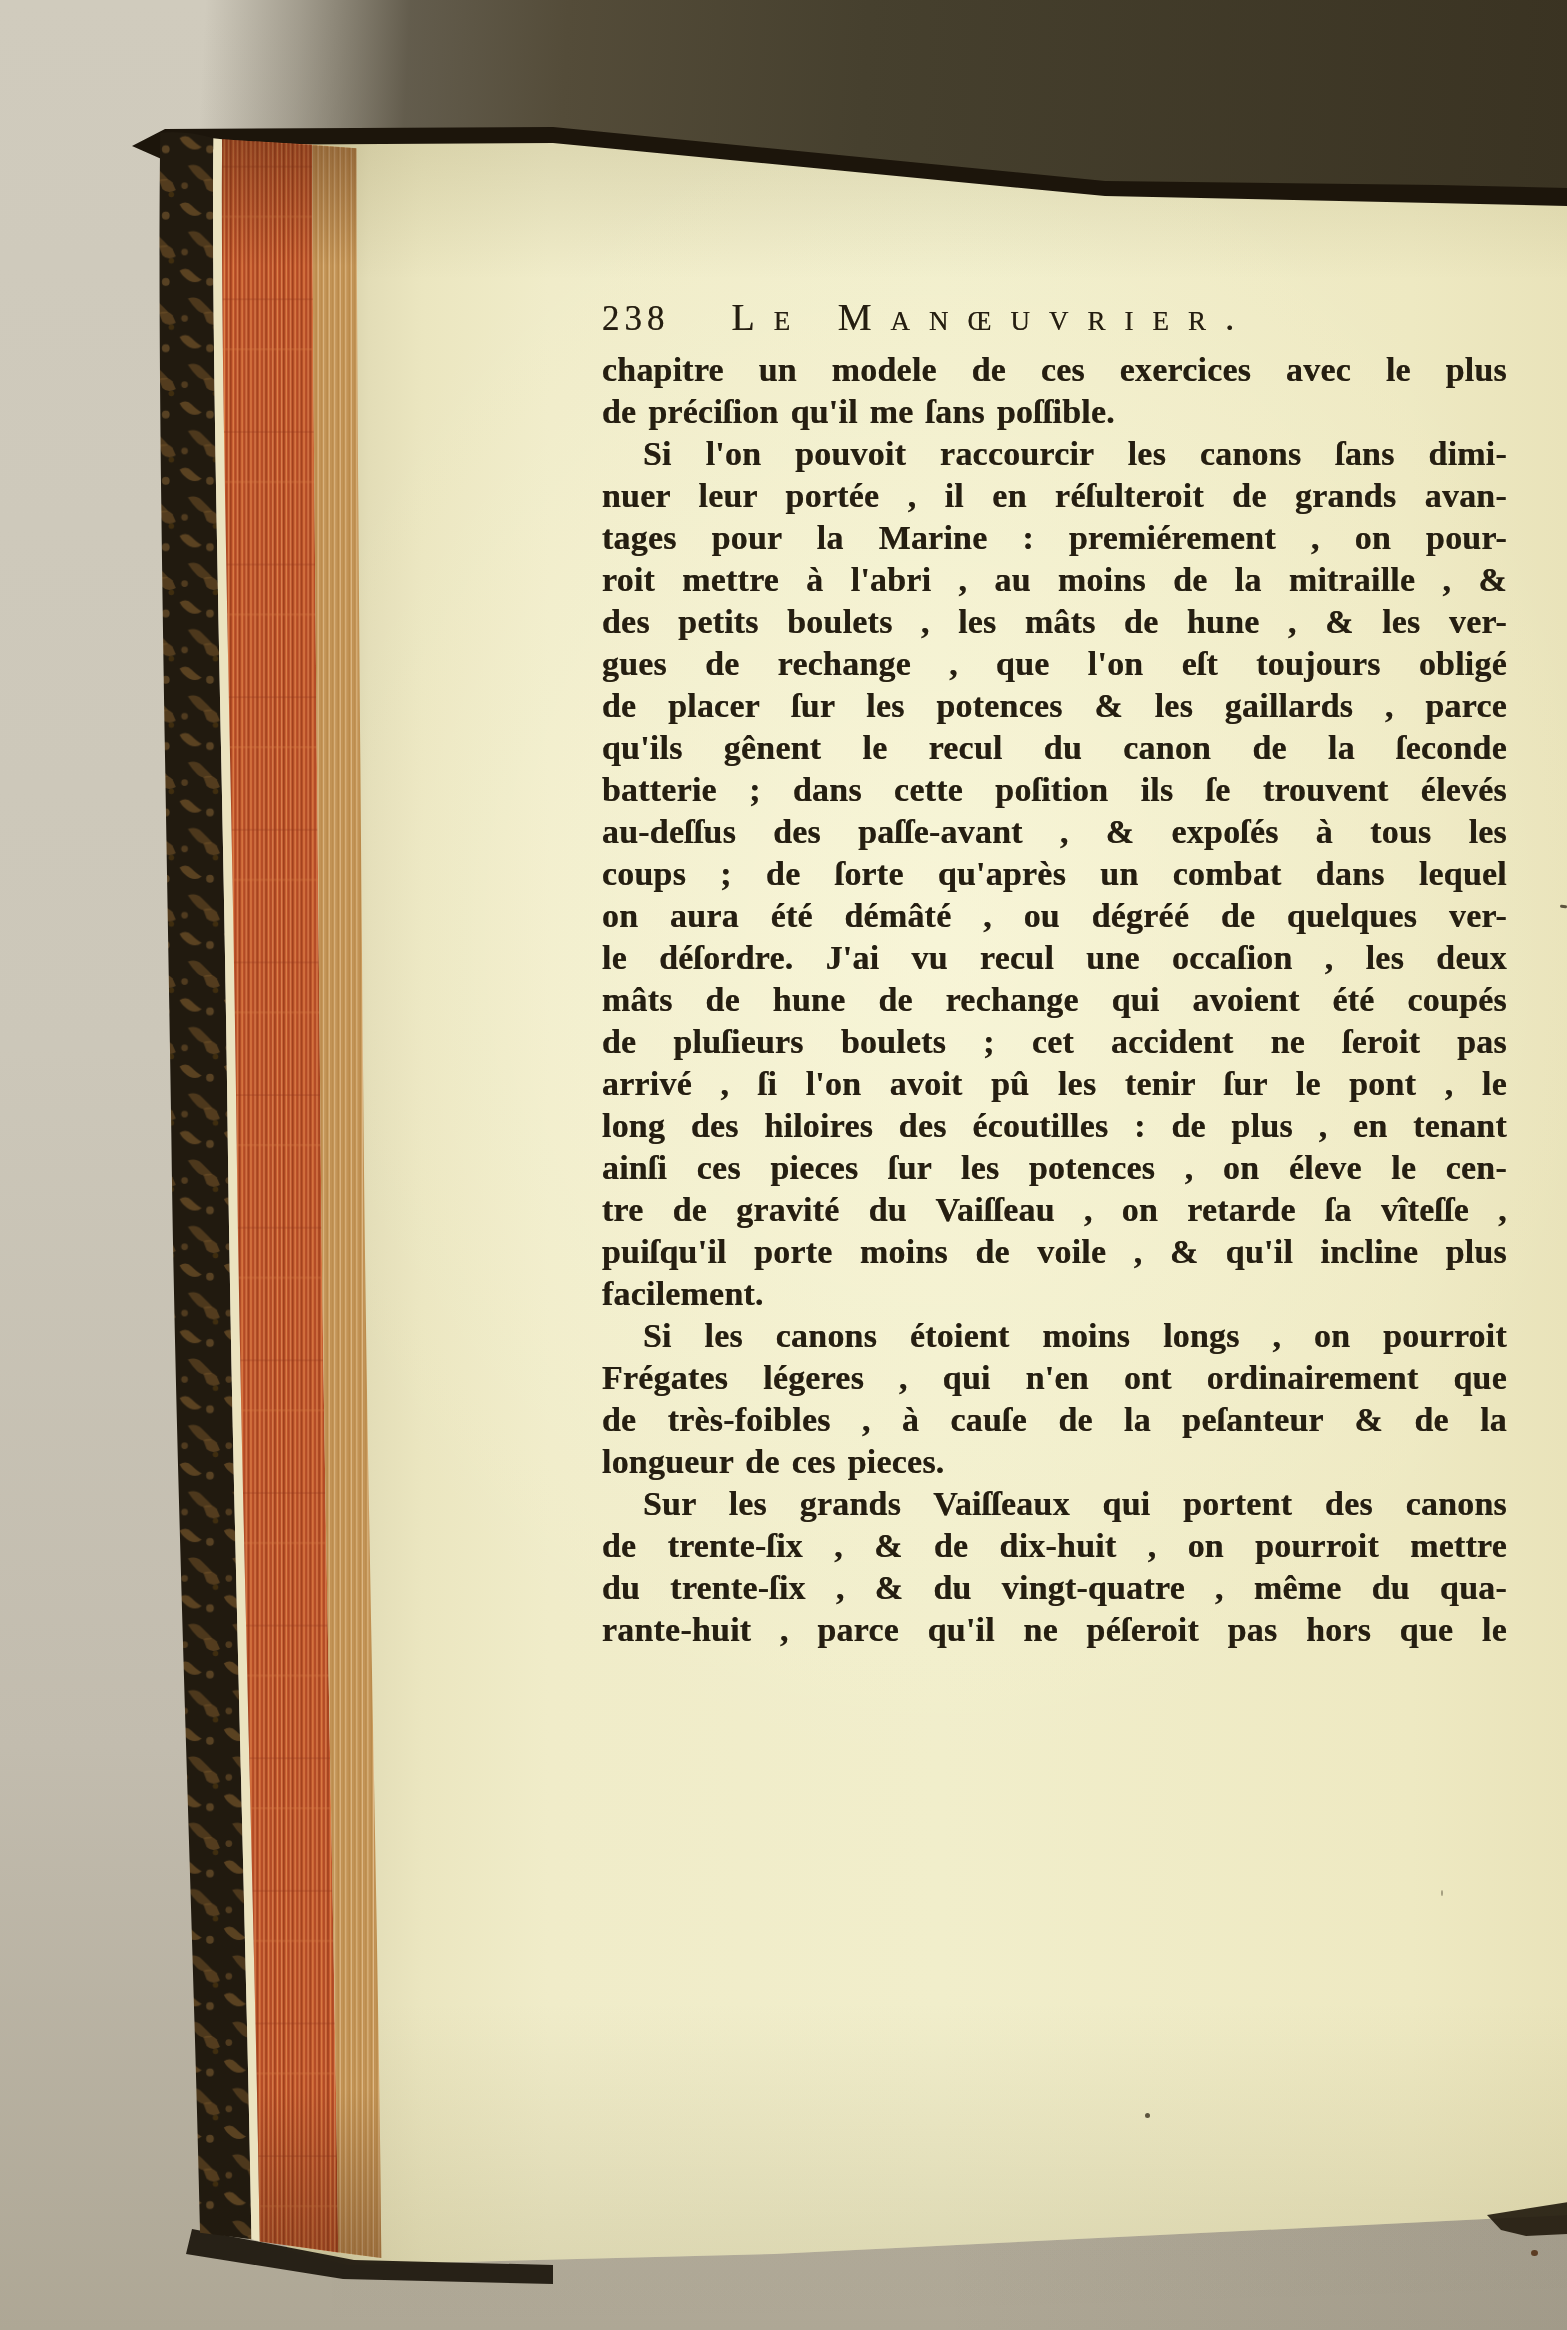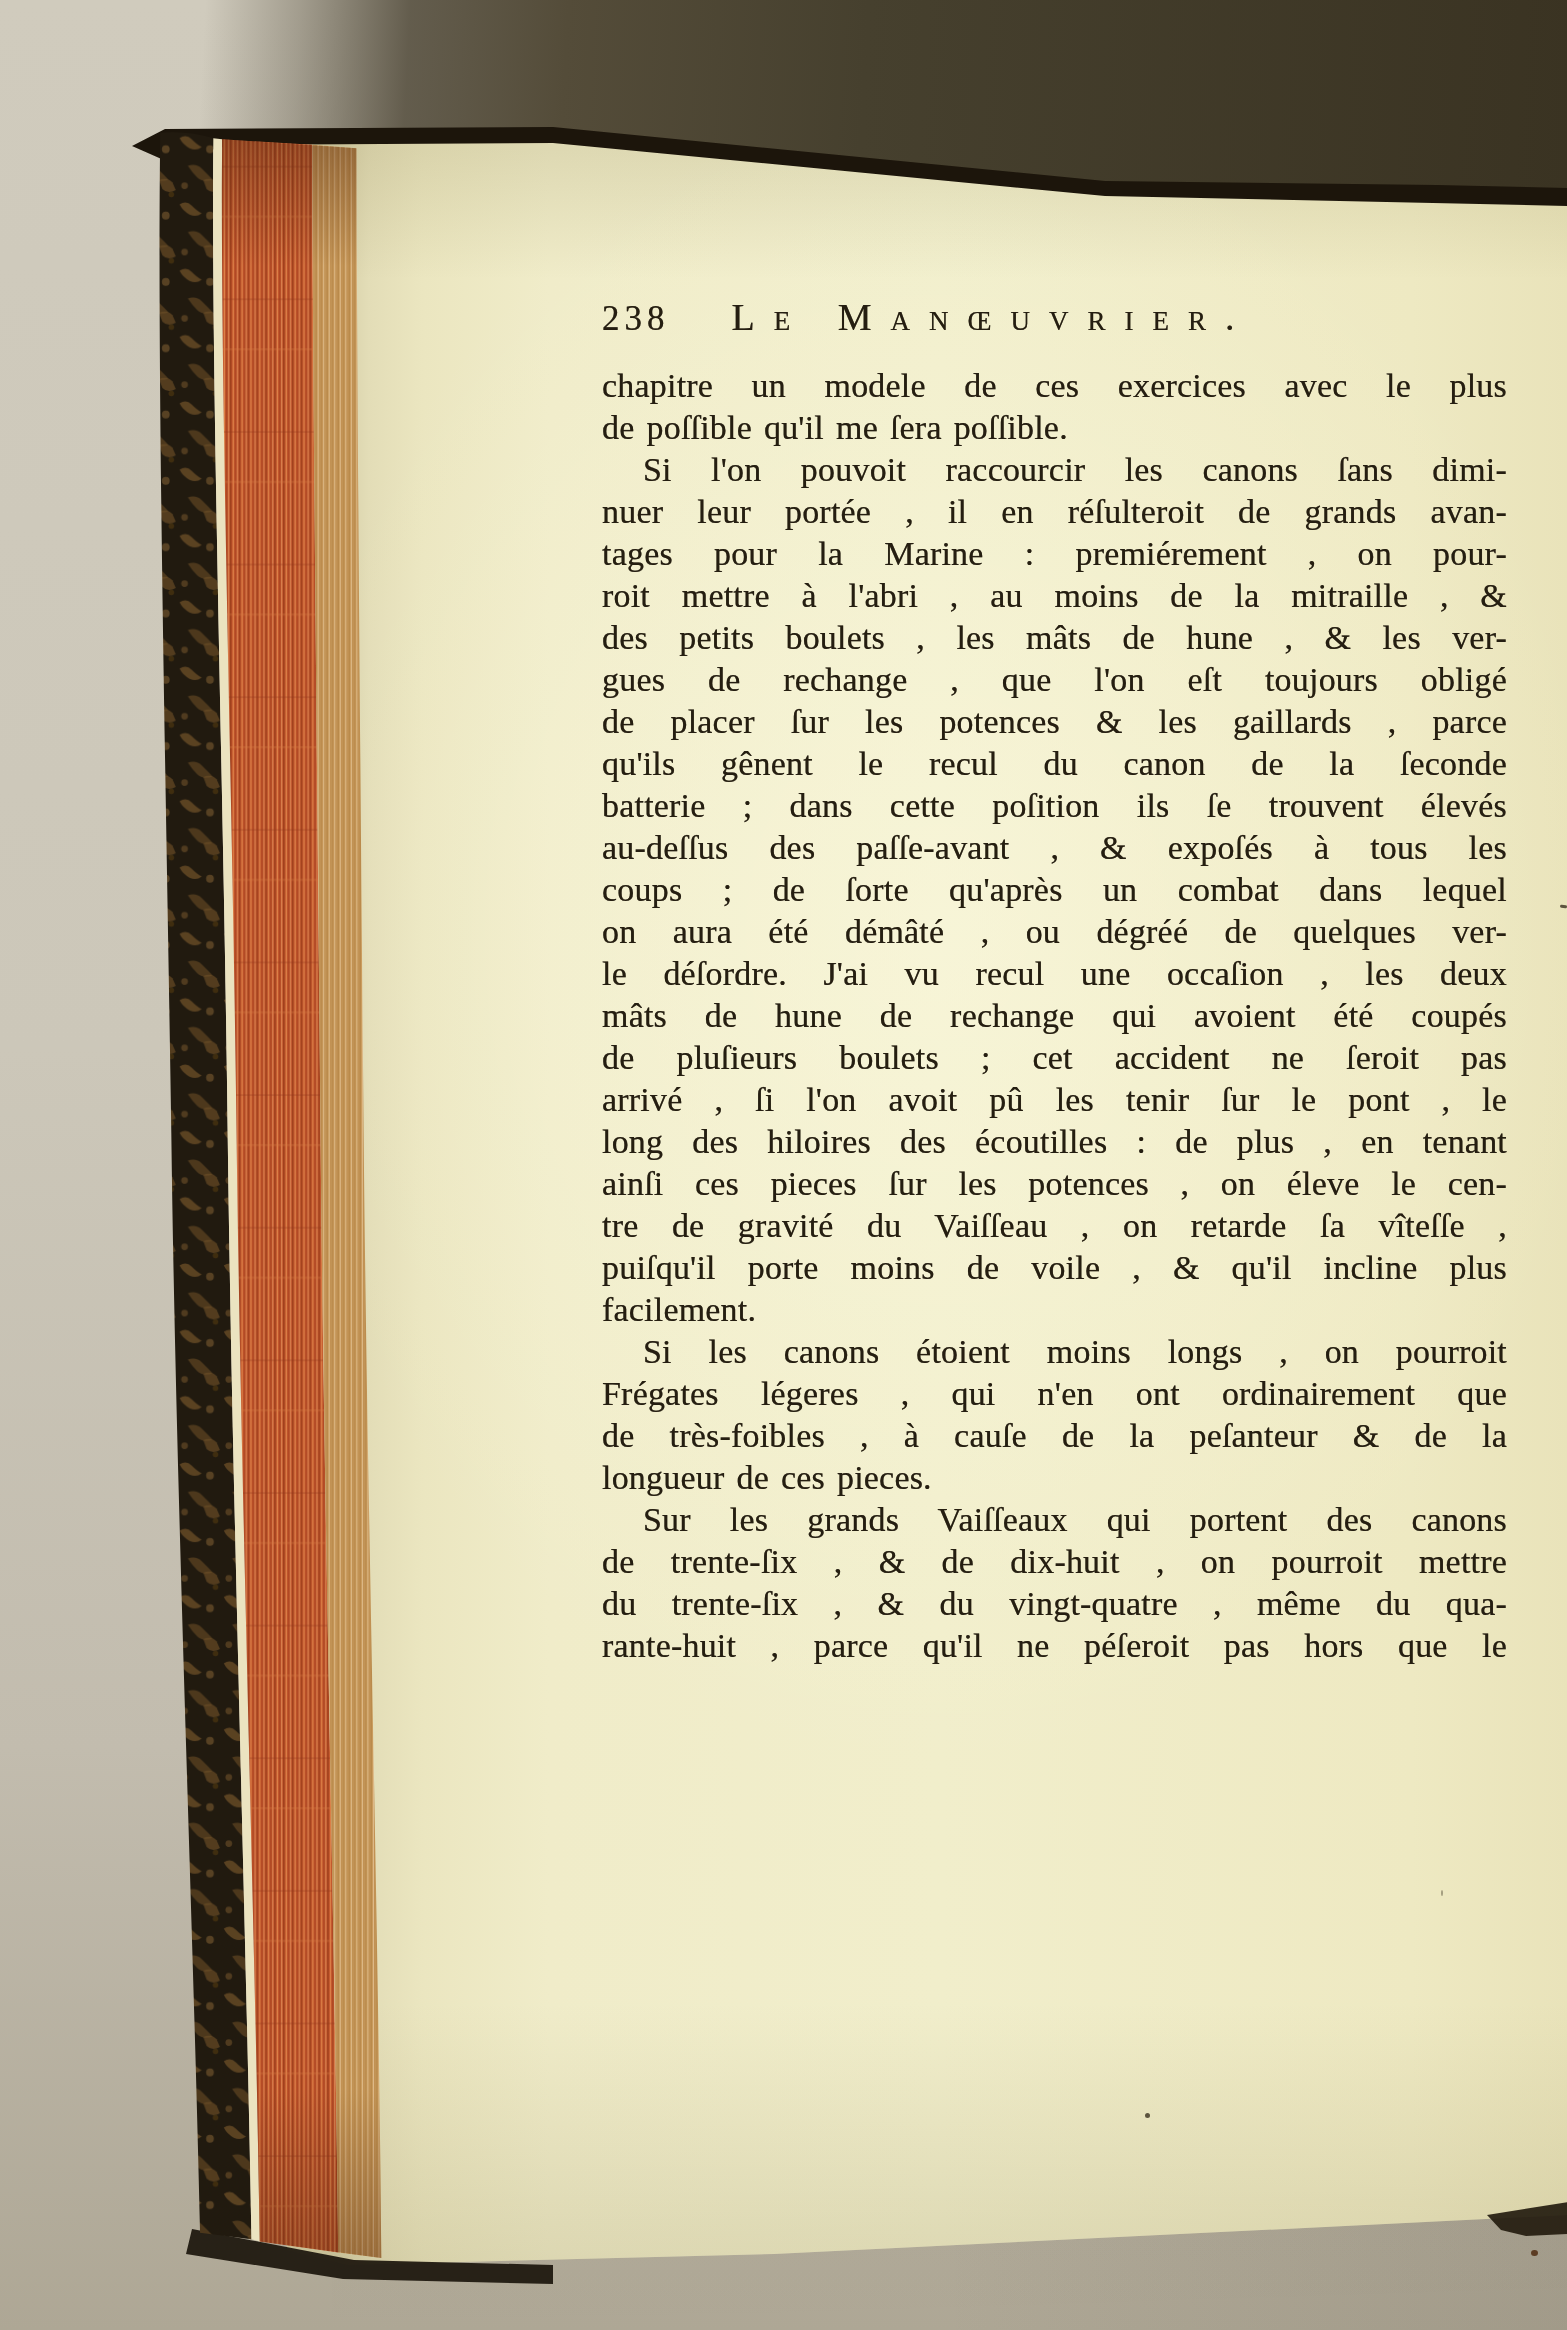--- a/index.html
+++ b/index.html
@@ -63,21 +63,21 @@
   
   .textblock {
     position:absolute; left:602px; top:297px; width:905px;
     color:#251e11;
     text-shadow:0 0 0.6px rgba(37,30,17,.6);
     -webkit-text-stroke:0.2px rgba(37,30,17,.5);
   }
   .pageheader { display:flex; align-items:baseline; font-size:35px; line-height:41px; white-space:nowrap; }
   .pagenum { letter-spacing:5px; }
   .runtitle { margin-left:62px; font-variant:small-caps; font-size:38px; letter-spacing:19px; }
-  .pagebody { margin-top:26px; }
+  .pagebody { margin-top:10px;font-weight:bold; }
   .line {
     font-size:34px; line-height:42px; word-spacing:3.3px; letter-spacing:0.2px;
     text-align:justify; text-align-last:justify; white-space:normal;
   }
   .line.last { text-align-last:left; }
   .line.indent { text-indent:41px; }
 </style>
 </head>
 <body>
 
@@ -147,21 +147,21 @@
   <div class="speck s3"></div>
   <div class="speck s4"></div>
 
   <div class="textblock">
     <div class="pageheader">
       <span class="pagenum">238</span>
       <span class="runtitle">Le Manœuvrier.</span>
     </div>
     <div class="pagebody">
         <div class="line">chapitre un modele de ces exercices avec le plus</div>
-        <div class="line last">de poſſible qu'il me ſera poſſible.</div>
+        <div class="line last">de préciſion qu'il me ſans poſſible.</div>
         <div class="line indent">Si l'on pouvoit raccourcir les canons ſans dimi-</div>
         <div class="line">nuer leur portée , il en réſulteroit de grands avan-</div>
         <div class="line">tages pour la Marine : premiérement , on pour-</div>
         <div class="line">roit mettre à l'abri , au moins de la mitraille , &amp;</div>
         <div class="line">des petits boulets , les mâts de hune , &amp; les ver-</div>
         <div class="line">gues de rechange , que l'on eſt toujours obligé</div>
         <div class="line">de placer ſur les potences &amp; les gaillards , parce</div>
         <div class="line">qu'ils gênent le recul du canon de la ſeconde</div>
         <div class="line">batterie ; dans cette poſition ils ſe trouvent élevés</div>
         <div class="line">au-deſſus des paſſe-avant , &amp; expoſés à tous les</div>

